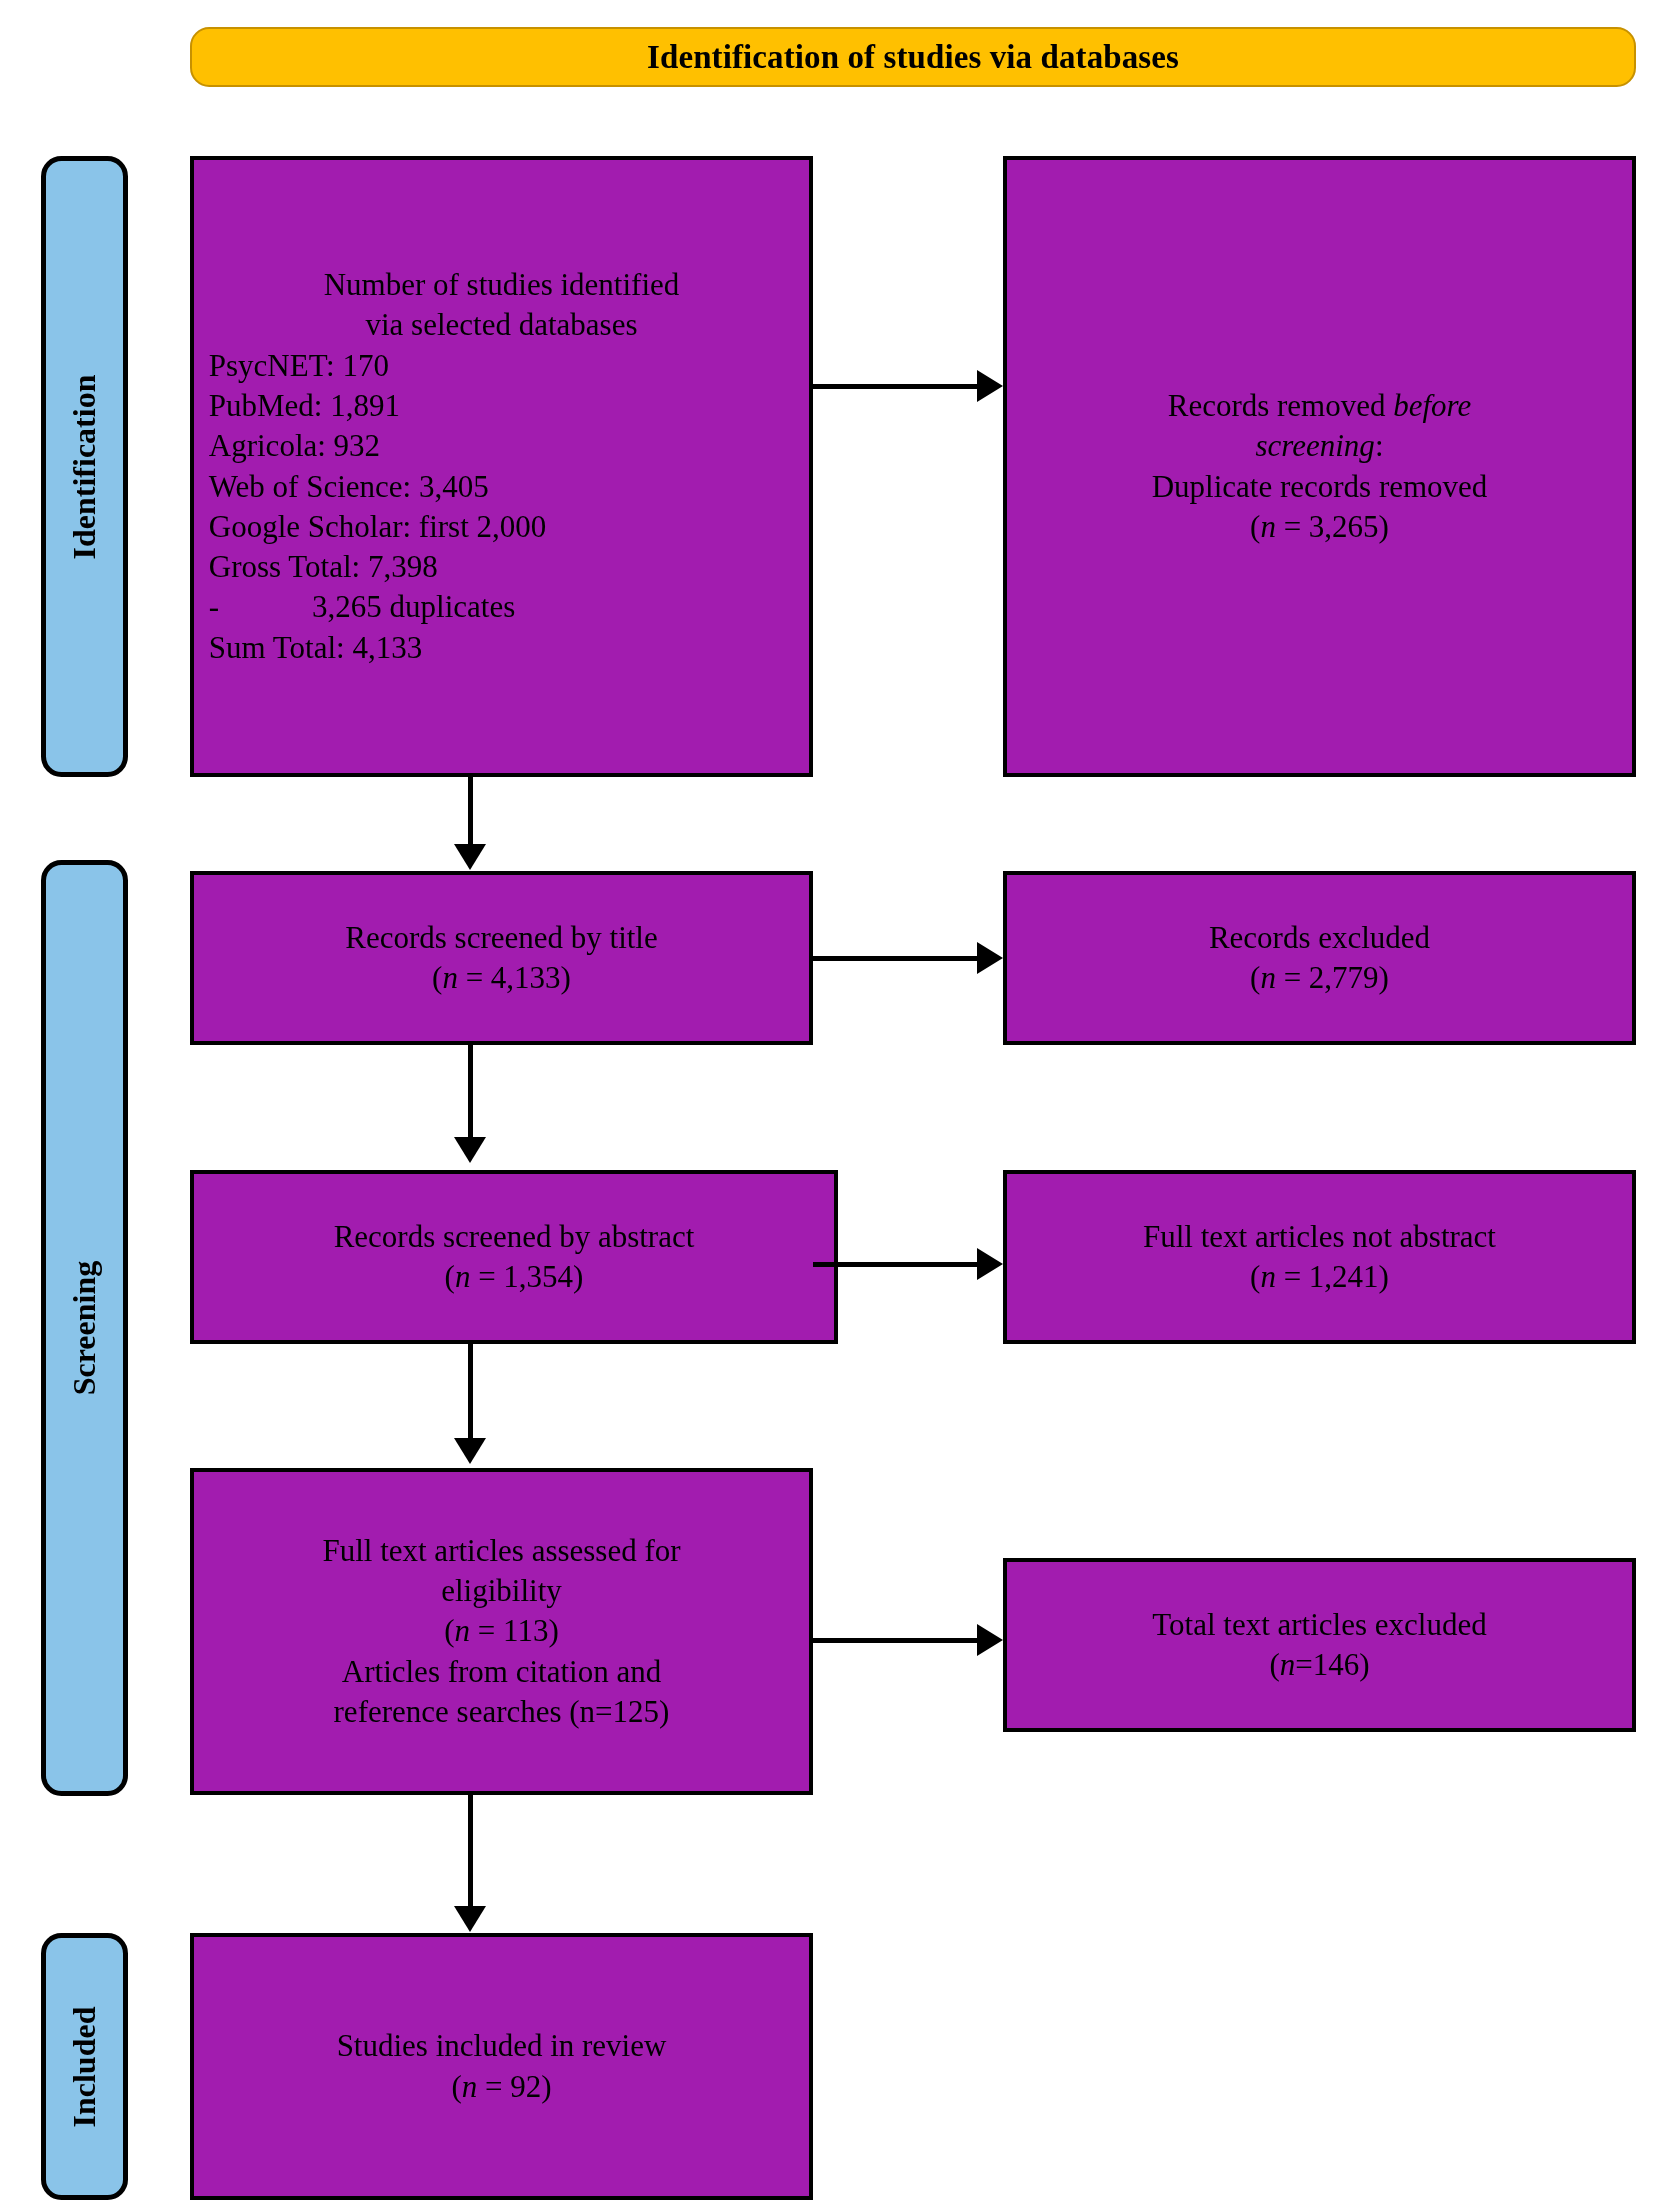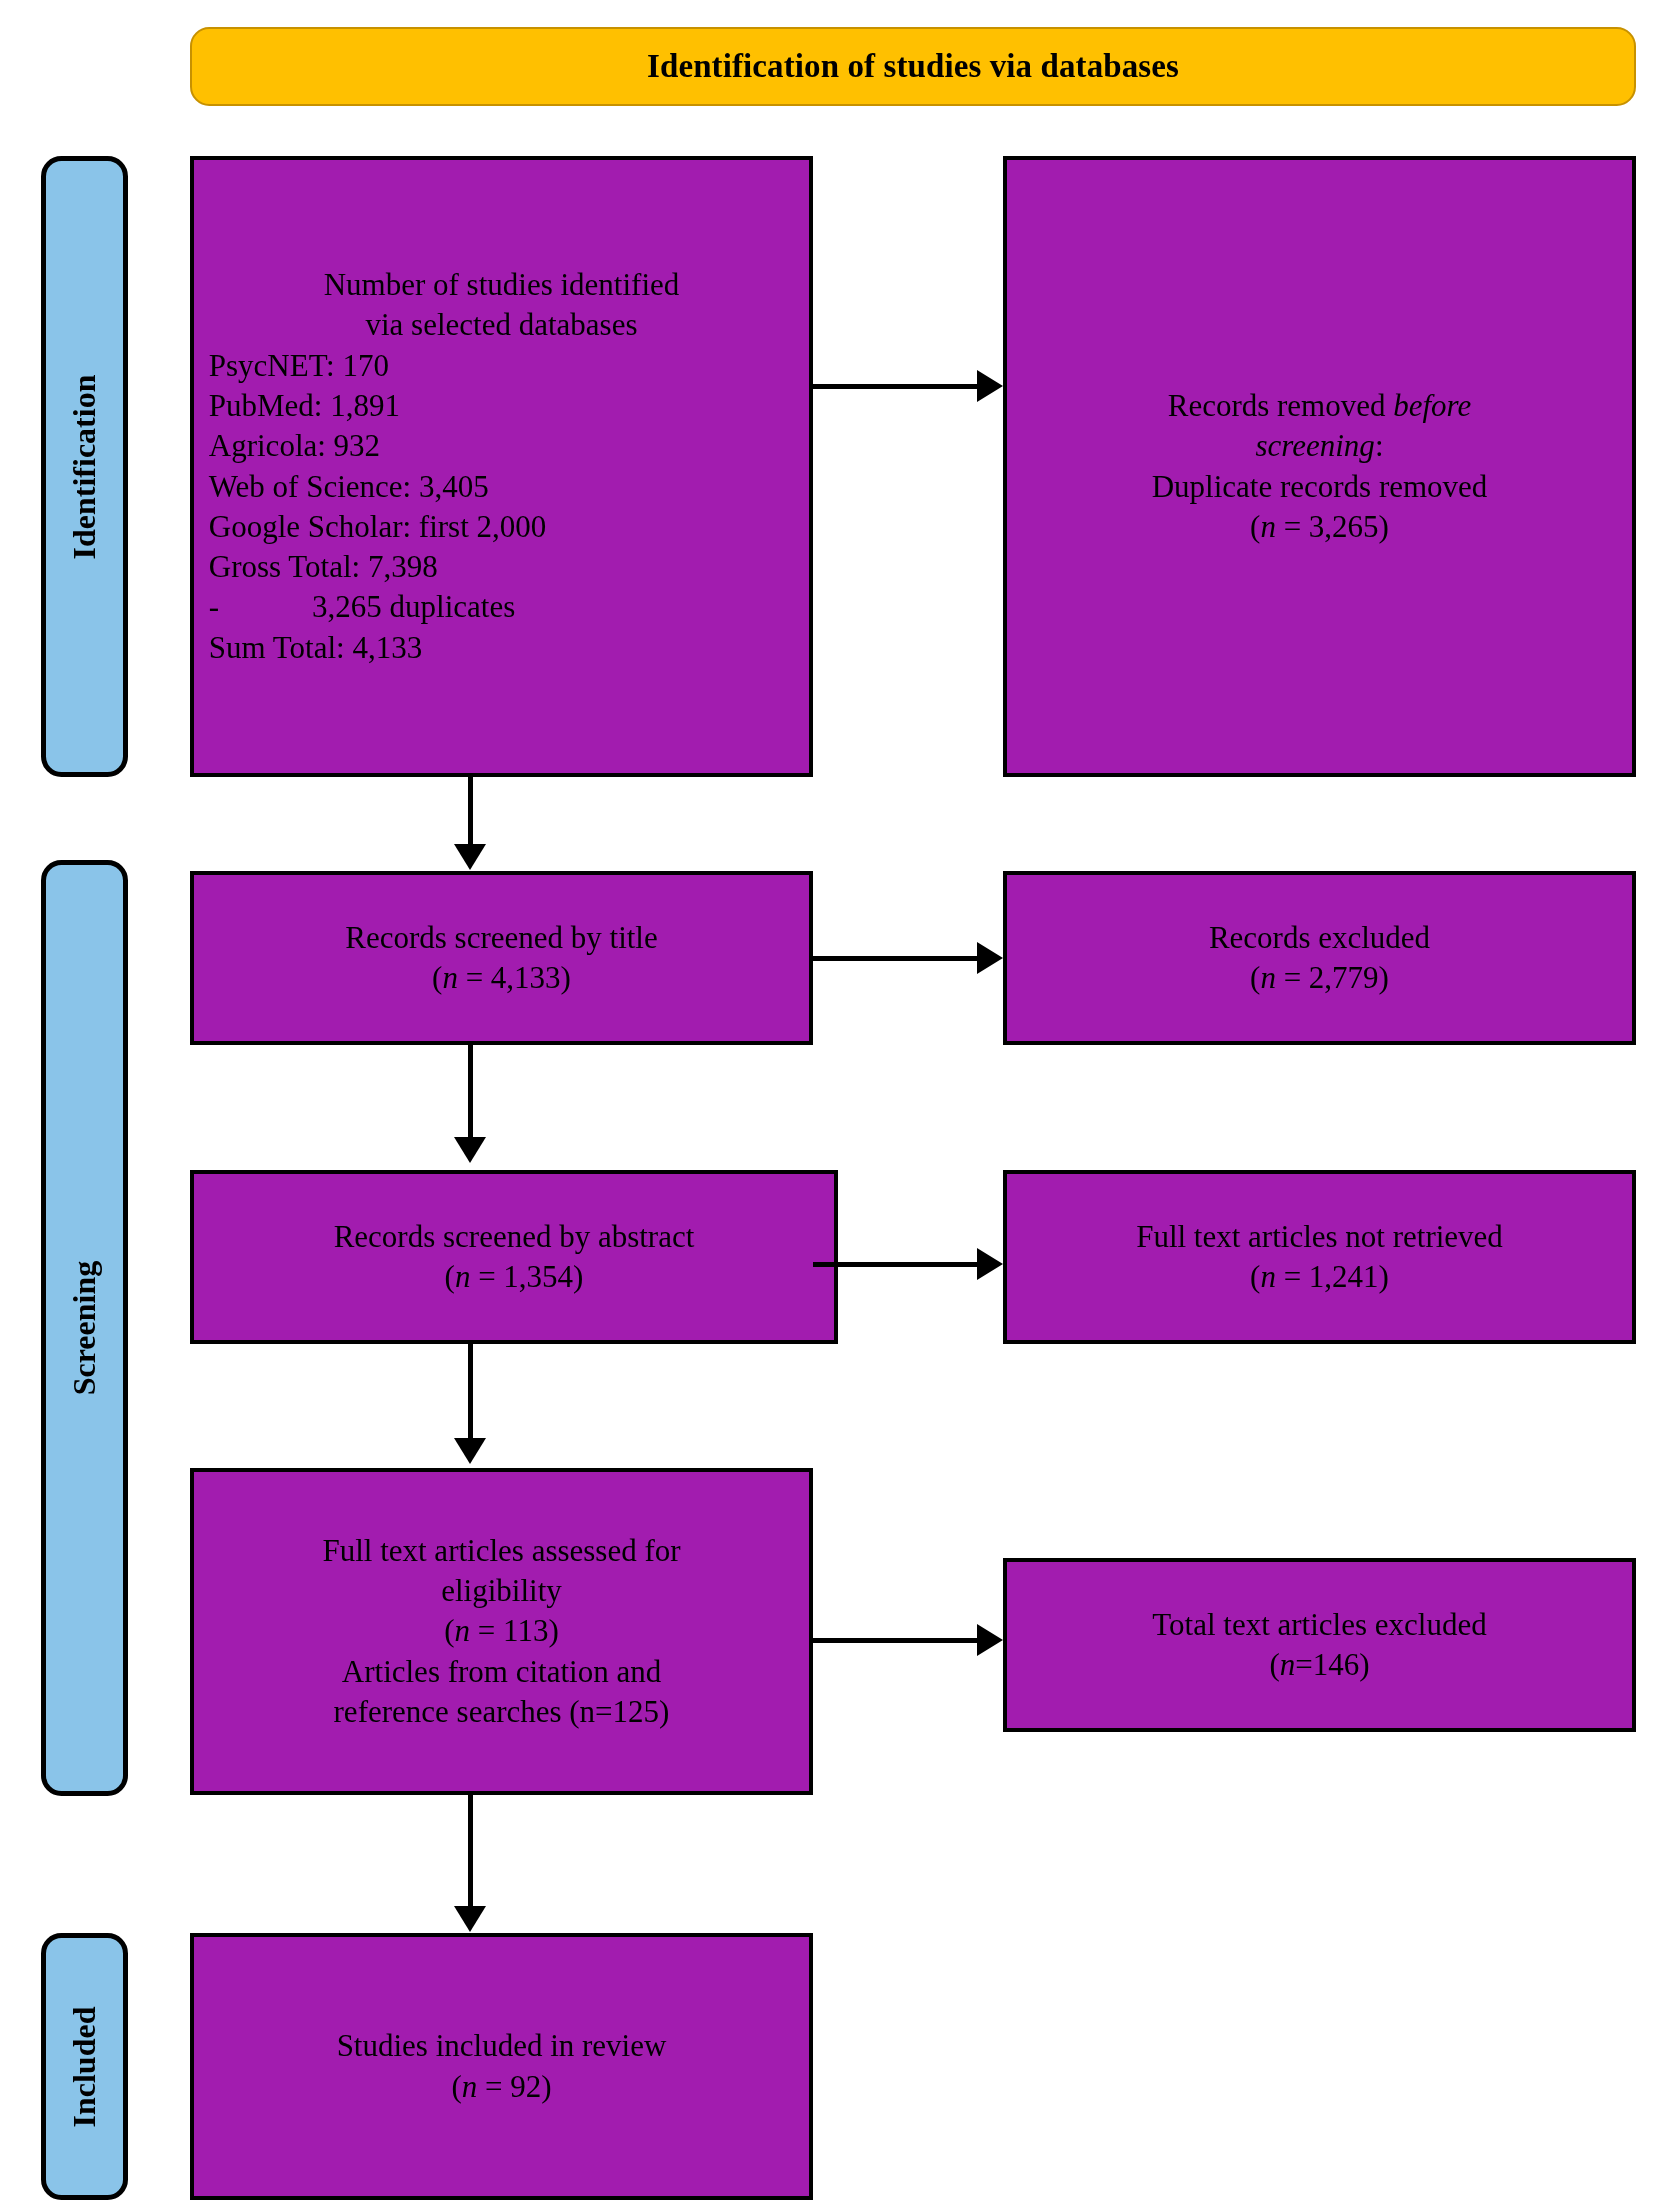--- a/index.html
+++ b/index.html
@@ -117,21 +117,21 @@
     border-top: 16px solid transparent;
     border-bottom: 16px solid transparent;
     border-left: 26px solid #000000;
   }
 </style>
 </head>
 <body>
 
 <div id="diagram">
 
-  <div class="banner" style="left:190px; top:27px; width:1446px; height:79px;">
+  <div class="banner" style="left:190px; top:27px; width:1446px; height:60px;">
     <span class="banner-label">Identification of studies via databases</span>
   </div>
 
   <div class="stage-pill" style="left:41px; top:156px; width:87px; height:621px;">
     <span class="stage-label">Identification</span>
   </div>
 
   <div class="stage-pill" style="left:41px; top:860px; width:87px; height:936px;">
     <span class="stage-label">Screening</span>
   </div>
@@ -192,21 +192,21 @@
 
   <div class="node" style="left:190px; top:1170px; width:648px; height:174px;">
     <div class="node-text">
       <span class="line ctr">Records screened by abstract</span>
       <span class="line ctr">(<em>n</em><span> = 1,354</span>)</span>
     </div>
   </div>
 
   <div class="node" style="left:1003px; top:1170px; width:633px; height:174px;">
     <div class="node-text">
-      <span class="line ctr">Full text articles not retrieved</span>
+      <span class="line ctr">Full text articles not abstract</span>
       <span class="line ctr">(<em>n</em><span> = 1,241</span>)</span>
     </div>
   </div>
 
   <div class="conn-h" style="left:813px; top:1262px; width:165px;"></div>
   <div class="arrow-right" style="left:977px; top:1248px;"></div>
 
   <div class="conn-v" style="left:468px; top:1343px; width:5.1px; height:95px;"></div>
   <div class="arrow-down" style="left:454px; top:1438px;"></div>
 

